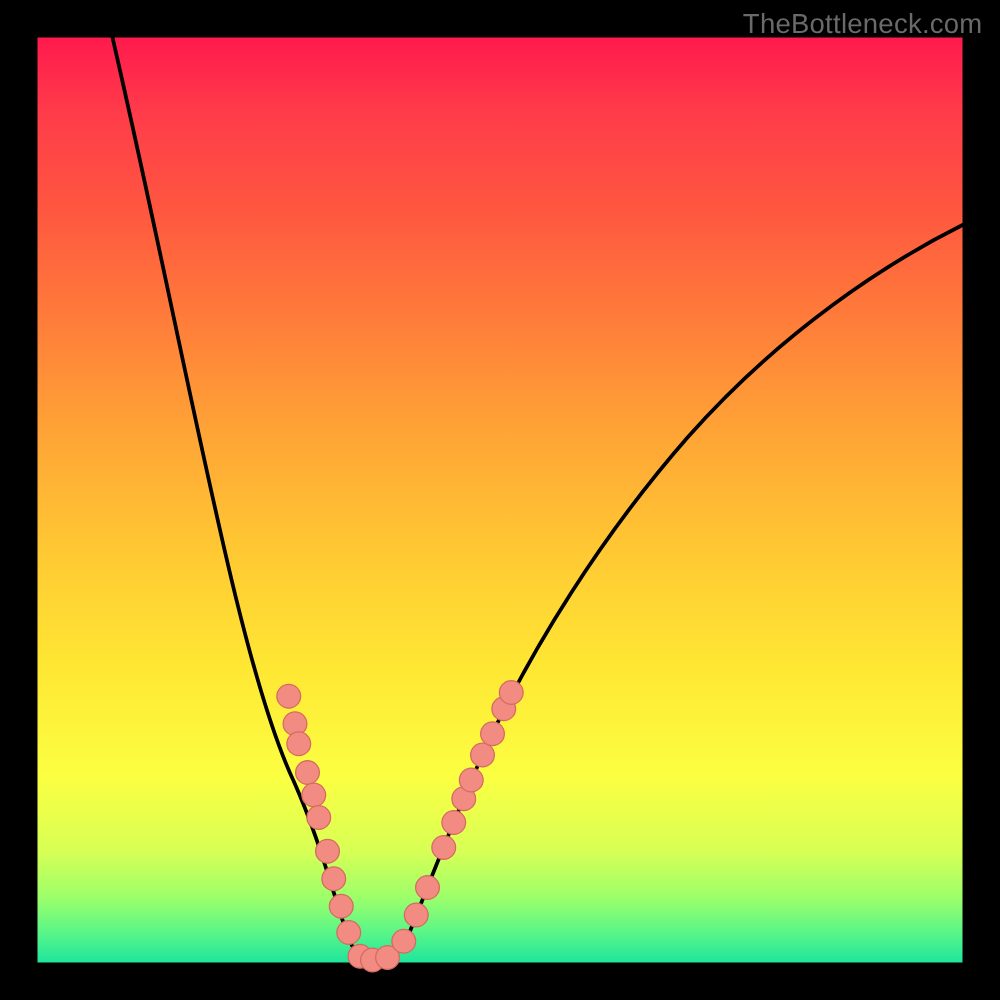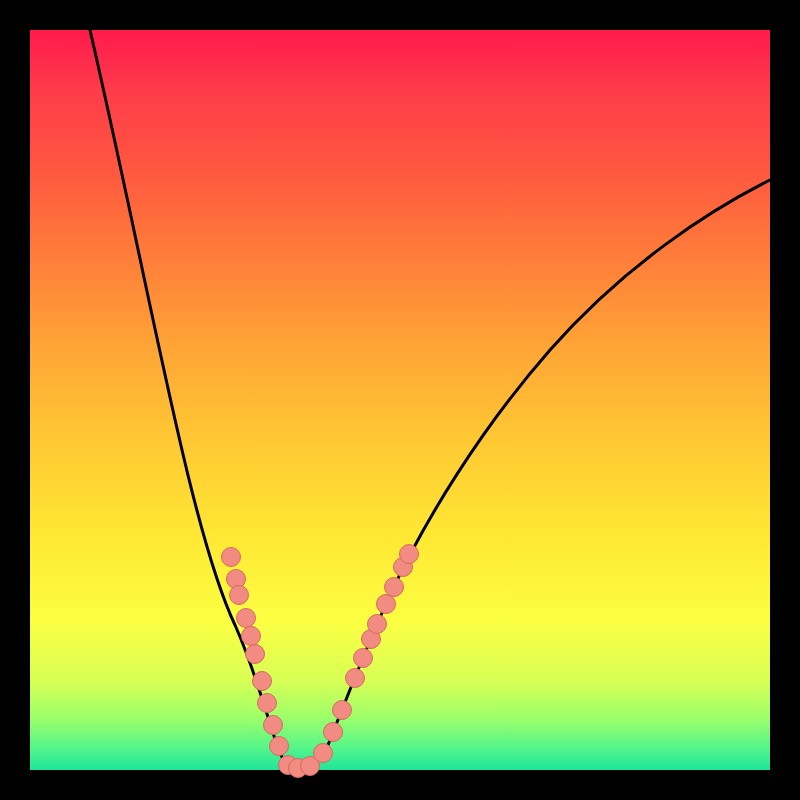--- a/index.html
+++ b/index.html
@@ -88,13 +88,14 @@
           <circle cx="333" cy="628" r="9.5" fill="#f28b82" stroke="#d46a62" stroke-width="1"></circle>
           <circle cx="341" cy="609" r="9.5" fill="#f28b82" stroke="#d46a62" stroke-width="1"></circle>
           <circle cx="347" cy="594" r="9.5" fill="#f28b82" stroke="#d46a62" stroke-width="1"></circle>
           <circle cx="356" cy="574" r="9.5" fill="#f28b82" stroke="#d46a62" stroke-width="1"></circle>
           <circle cx="364" cy="557" r="9.5" fill="#f28b82" stroke="#d46a62" stroke-width="1"></circle>
           <circle cx="373" cy="537" r="9.5" fill="#f28b82" stroke="#d46a62" stroke-width="1"></circle>
           <circle cx="379" cy="524" r="9.5" fill="#f28b82" stroke="#d46a62" stroke-width="1"></circle>
         </g>
     </svg>
   </div>
+  <div class="watermark">TheBottleneck.com</div>
 </div>
 
 </body></html>

